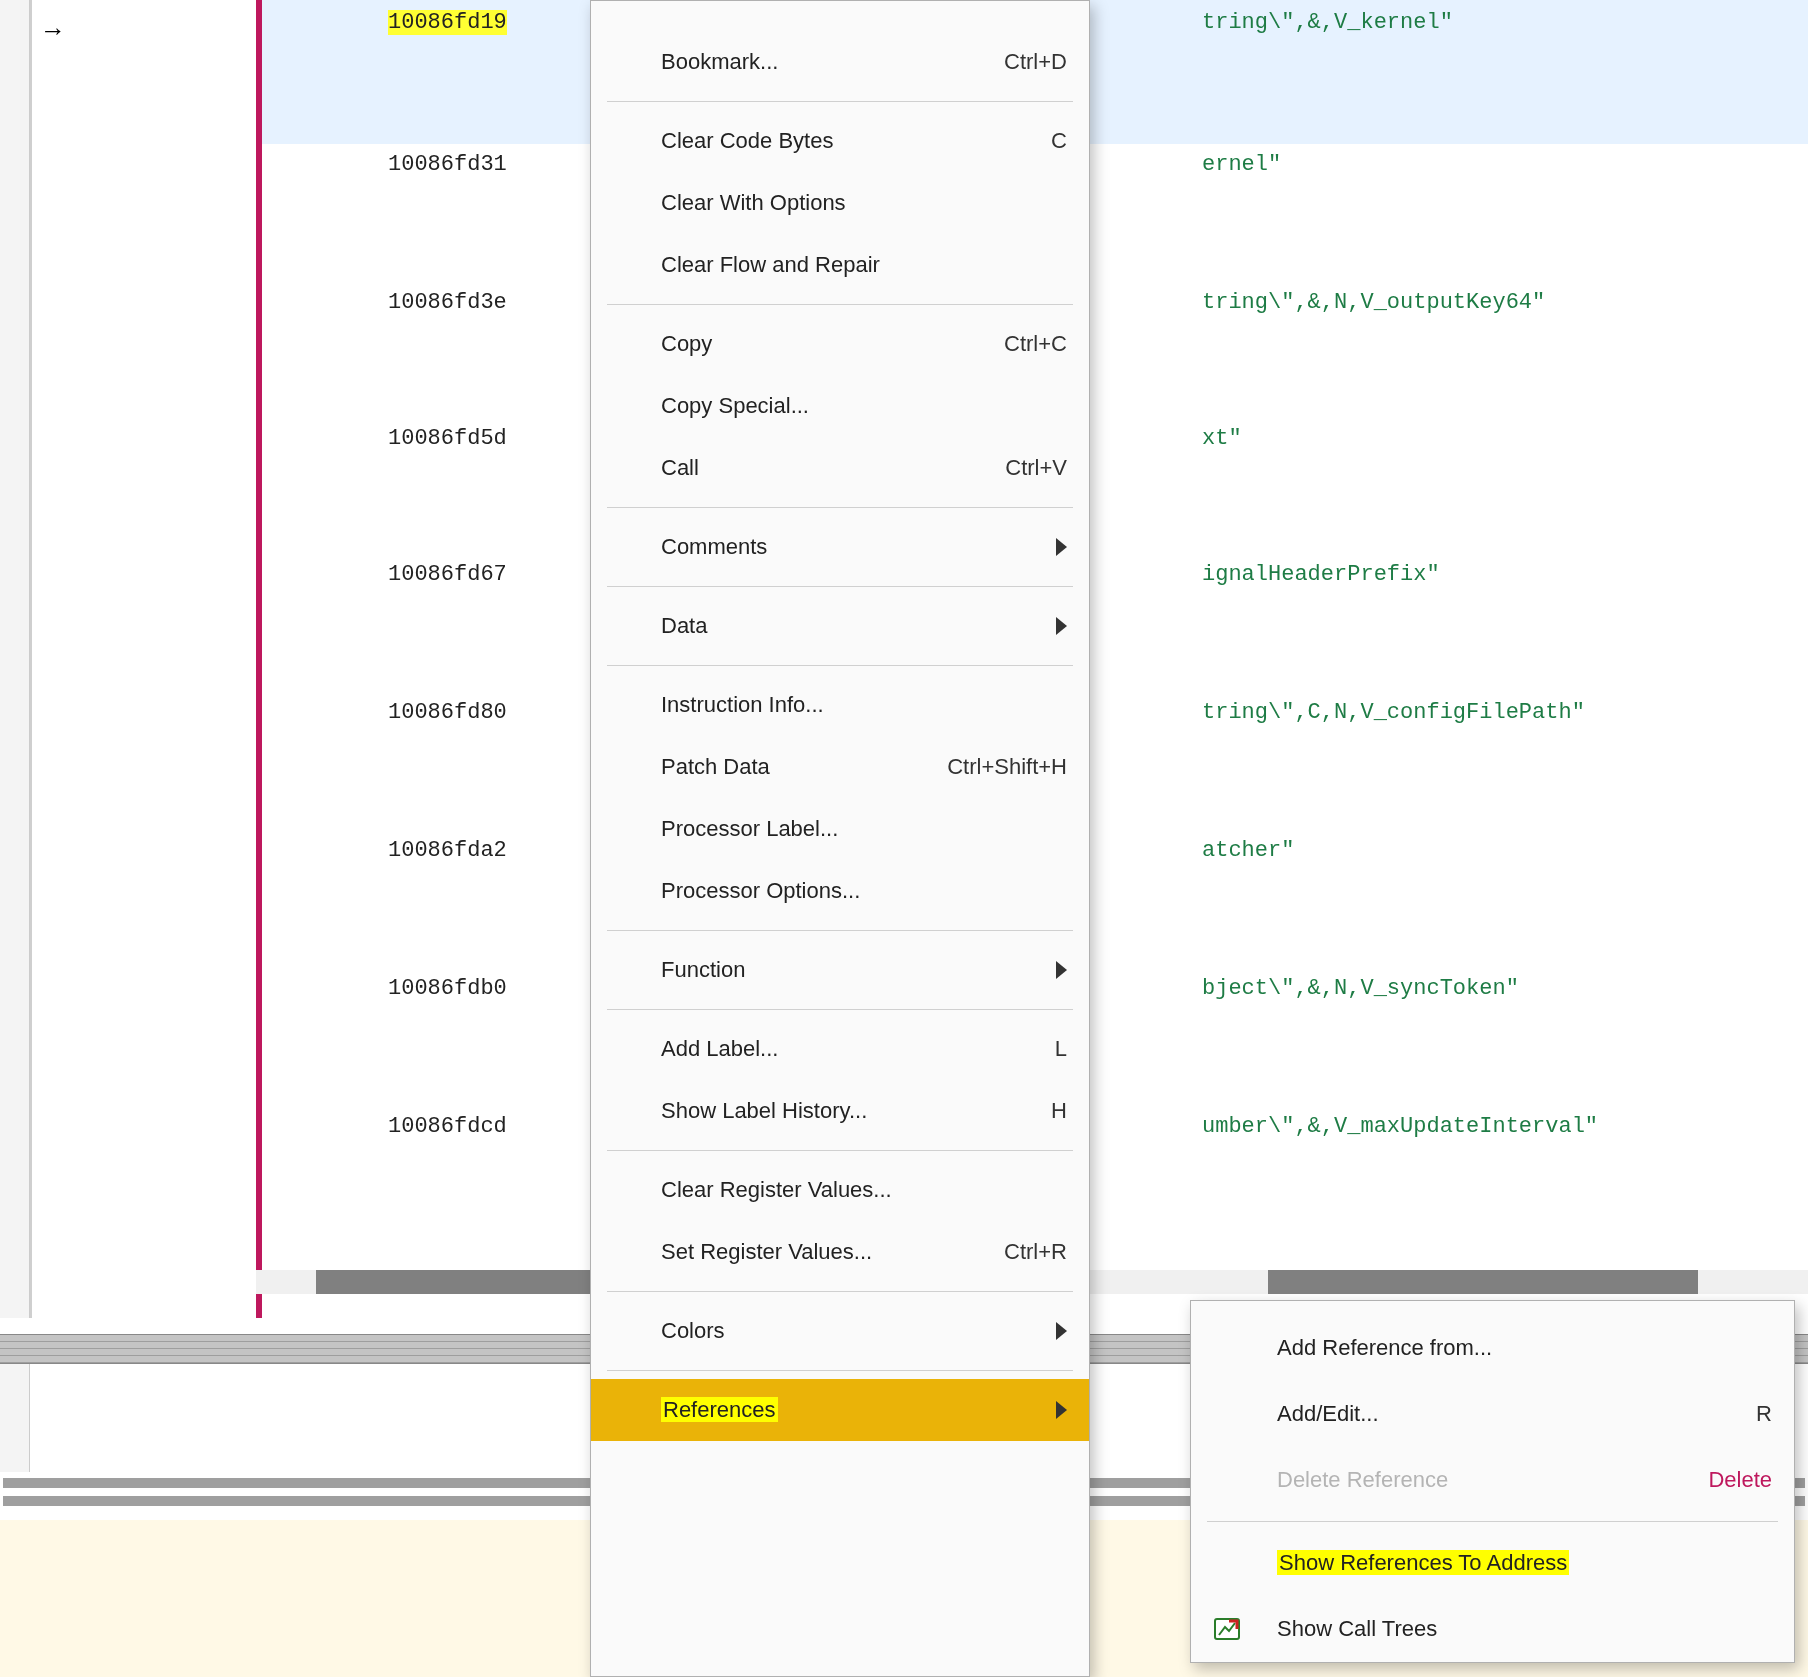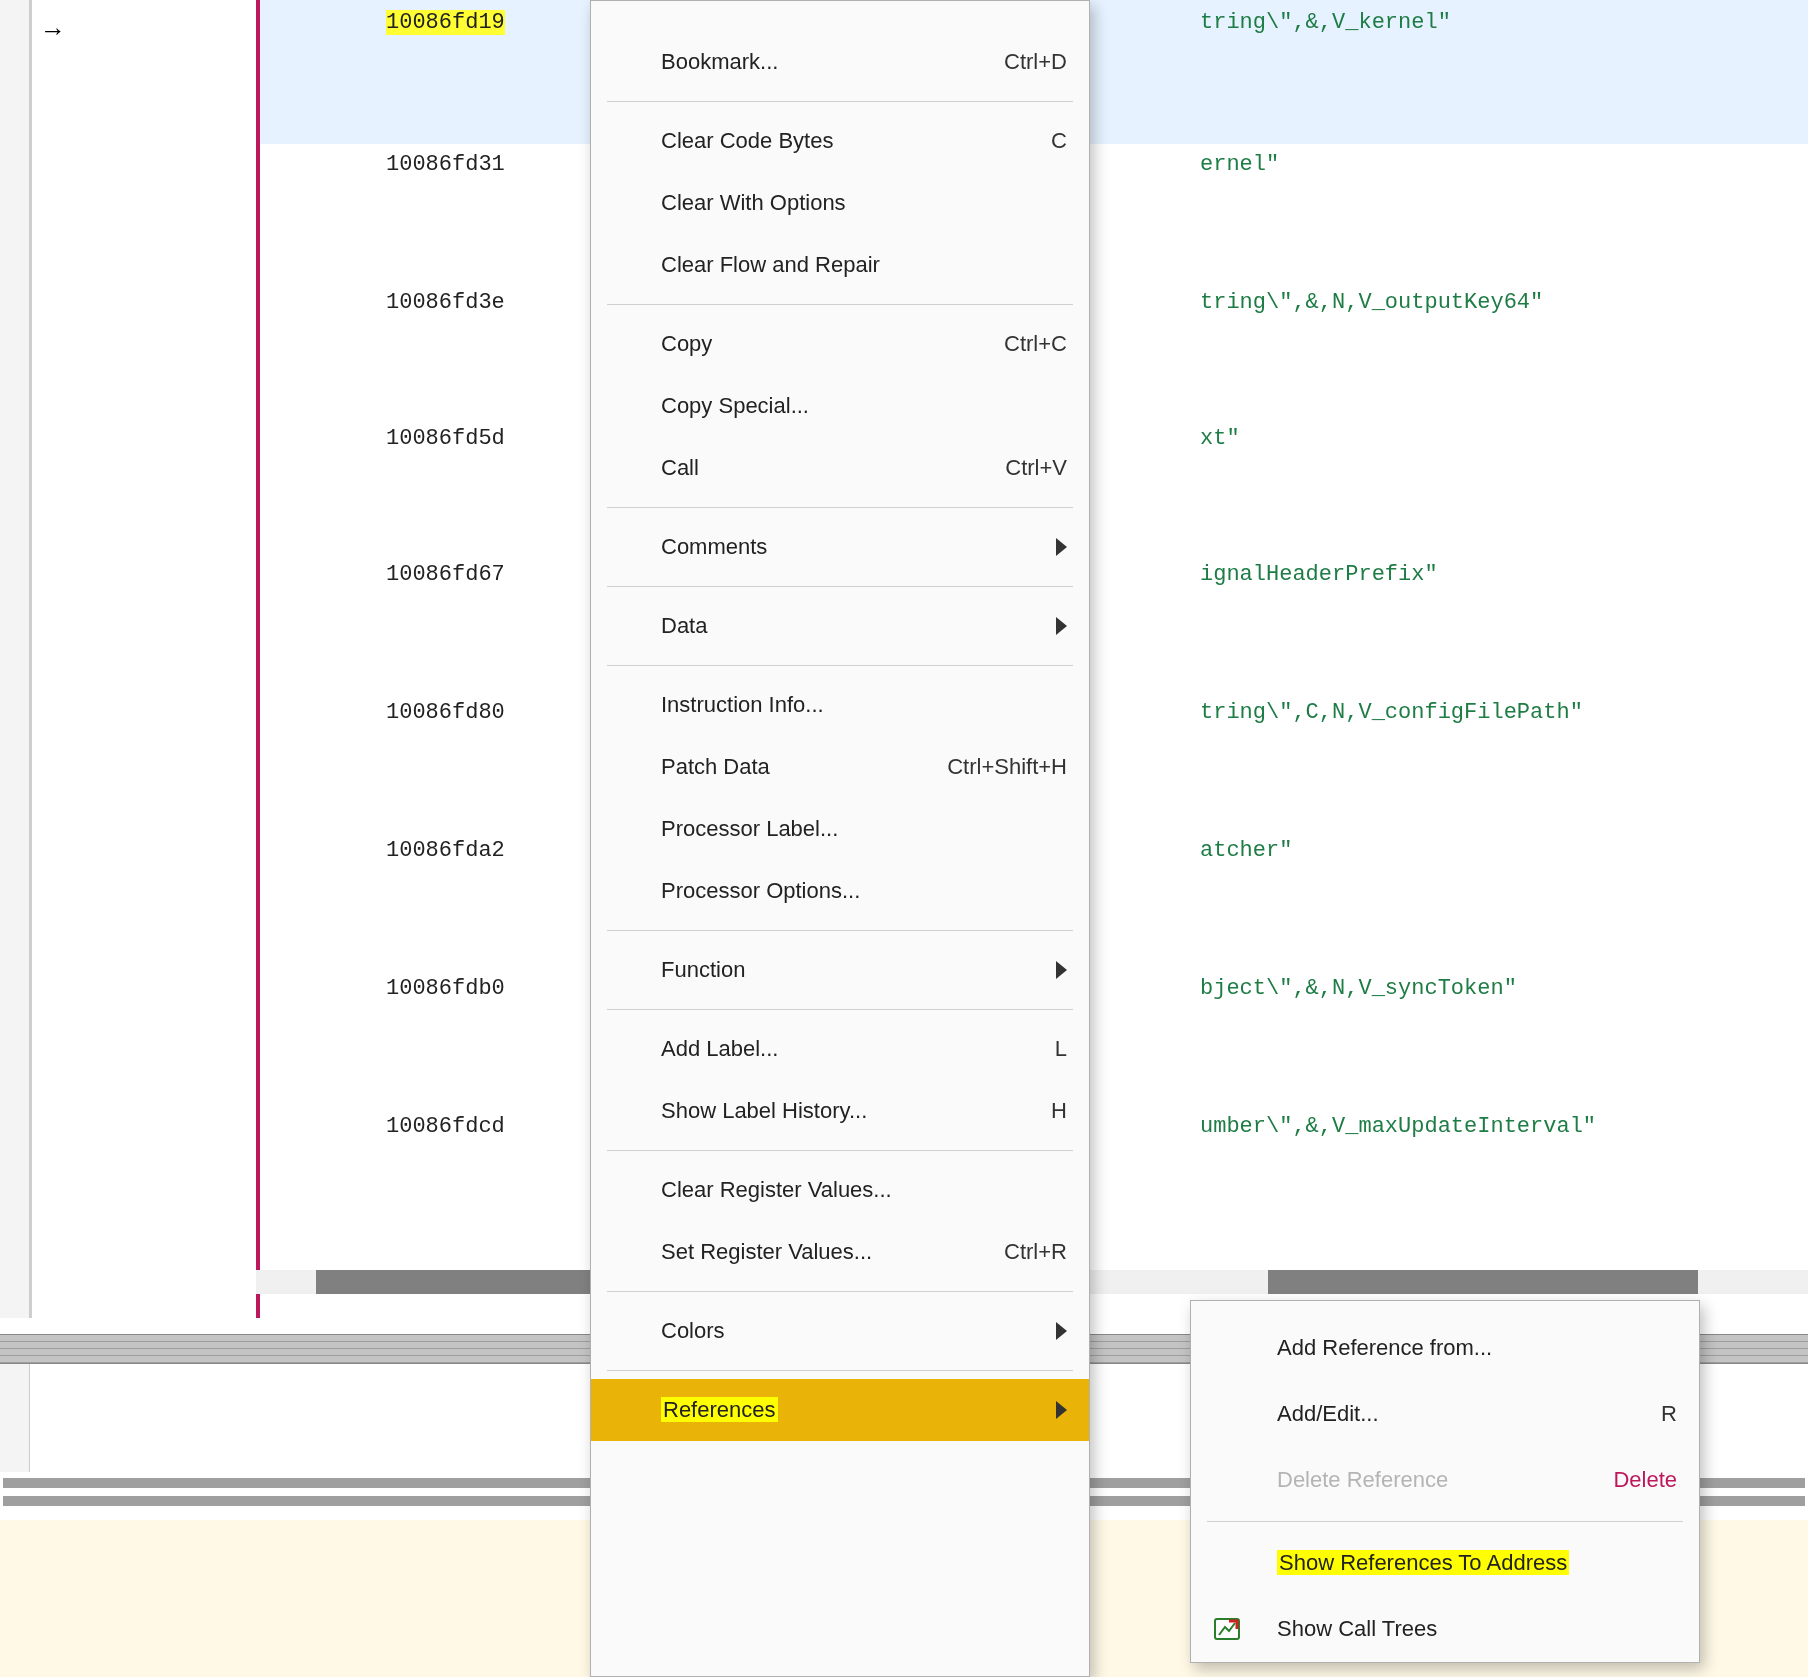--- a/index.html
+++ b/index.html
@@ -48,21 +48,21 @@
     top: 12px;
     font-size: 26px;
     color: #000;
   }
   .code-area {
     position: absolute;
     left: 256px;
     top: 0;
     width: 1552px;
     height: 100%;
-    border-left: 4px solid #be185d;
+    border-left: 6px solid #be185d;
   }
   .hl-row {
     position: absolute;
     left: 0;
     right: 0;
     background: #e6f2ff;
   }
   .addr-cell {
     position: absolute;
     color: #222;
@@ -175,21 +175,21 @@
     margin-left: 12px;
   }
   .menu-sep {
     height: 1px;
     margin: 8px 16px 8px 16px;
     background: #d0d0d0;
   }
   .menu-sub {
     left: 1190px;
     top: 1300px;
-    width: 510px;
+    width: 605px;
   }
   .menu-sub .menu-row { height: 66px; padding-left: 86px; }
   .menu-sub .menu-row.disabled { color: #b4b4b4; }
   .menu-sub .menu-row.disabled .menu-accel { color: #be185d; }
   .sub-icon {
     position: absolute;
     left: 18px;
     width: 36px;
     height: 36px;
     display: flex;

